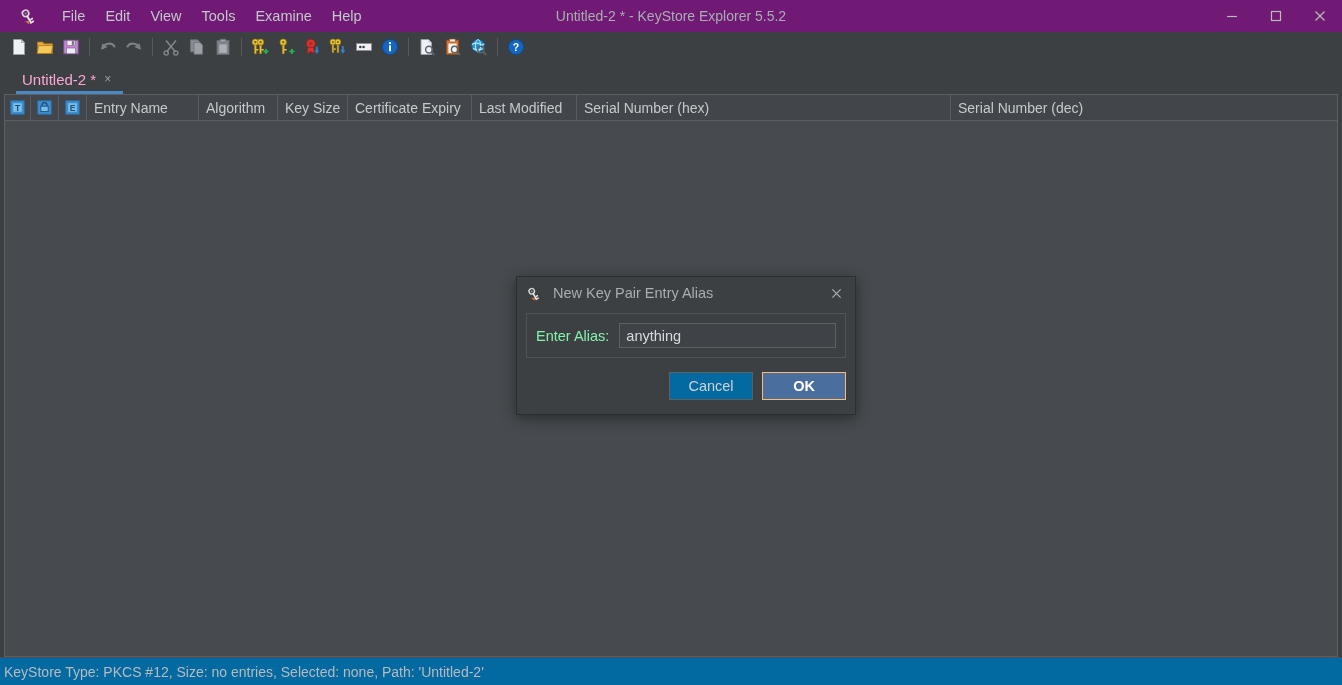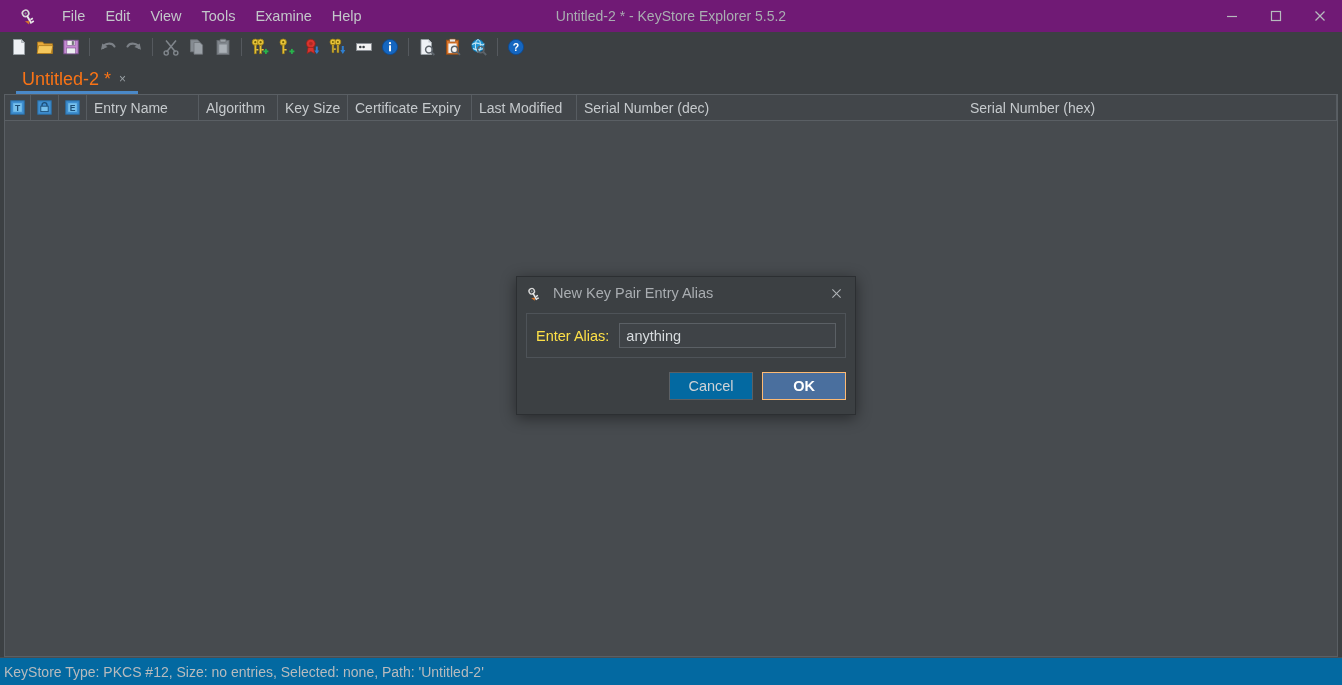--- a/index.html
+++ b/index.html
@@ -123,22 +123,22 @@
   }
   .tab {
     display: flex;
     align-items: center;
     height: 30px;
     padding: 0 10px 0 6px;
     position: relative;
     gap: 6px;
   }
   .tab-label {
-    font-size: 18px;
-    color: #f97316;
+    font-size: 15px;
+    color: #f9a8d4;
     white-space: nowrap;
   }
   .tab-close {
     font-size: 12px;
     color: #9aa0a5;
     line-height: 1;
     padding: 1px 2px;
   }
   .tab-underline {
     position: absolute;
@@ -253,21 +253,21 @@
   .dlg-field-group {
     margin: 4px 9px 0 9px;
     border: 1px solid #4e5358;
     padding: 9px 9px;
     display: flex;
     align-items: center;
     gap: 10px;
   }
   .dlg-label {
     font-size: 14.5px;
-    color: #fde047;
+    color: #86efac;
     white-space: nowrap;
   }
   .dlg-input {
     flex: 1 1 auto;
     height: 25px;
     background: #3f4347;
     border: 1px solid #5b6065;
     color: #d7dbde;
     font-size: 14.5px;
     font-family: "Liberation Sans", sans-serif;
@@ -552,22 +552,22 @@
             <rect x="3.2" y="3.2" width="8.6" height="8.6" fill="#77c0ec"></rect>
             <text x="7.5" y="11" font-family="Liberation Sans, sans-serif" font-size="8.6" font-weight="bold" fill="#1d4e77" text-anchor="middle">E</text>
           </svg>
         </div>
 
         <div class="th" style="flex:0 0 112px">Entry Name</div>
         <div class="th" style="flex:0 0 79px">Algorithm</div>
         <div class="th" style="flex:0 0 70px">Key Size</div>
         <div class="th" style="flex:0 0 124px">Certificate Expiry</div>
         <div class="th" style="flex:0 0 105px">Last Modified</div>
+        <div class="th" style="flex:0 0 374px">Serial Number (hex)</div>
         <div class="th" style="flex:1 1 auto; border-right:none">Serial Number (dec)</div>
-        <div class="th" style="flex:0 0 374px">Serial Number (hex)</div>
       </div>
 
       <div class="table-body"></div>
     </div>
   </div>
 
   <div class="statusbar">
     <span class="status-text">KeyStore Type: PKCS #12, Size: no entries, Selected: none, Path: 'Untitled-2'</span>
   </div>
 

